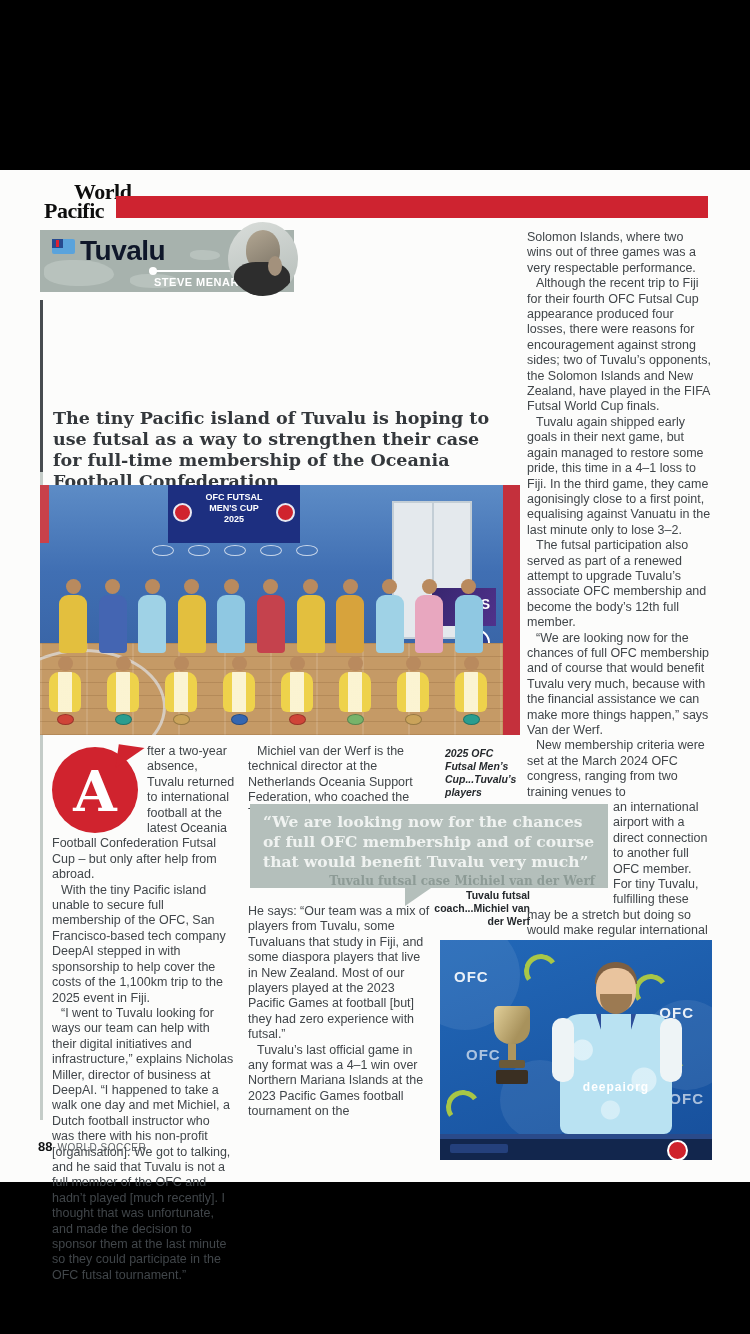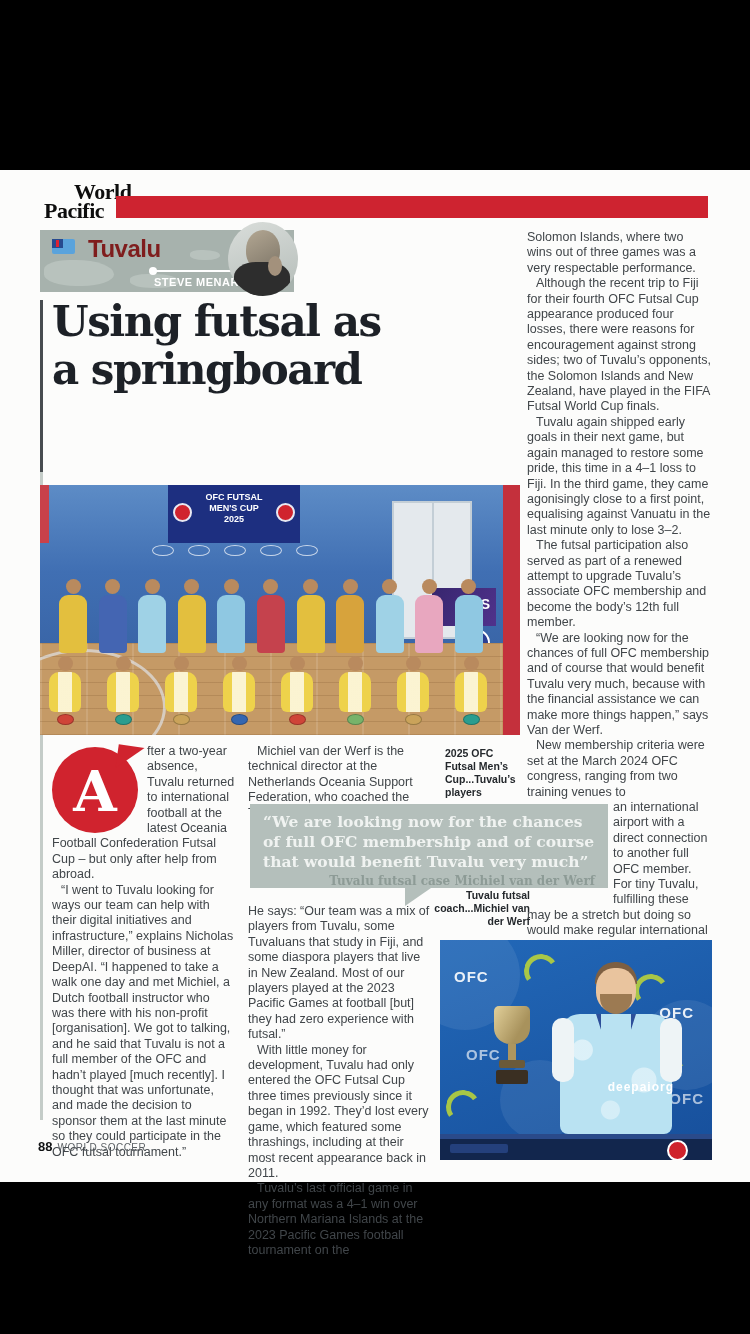--- a/index.html
+++ b/index.html
@@ -16,21 +16,21 @@
 
   
   .banner { position:absolute; left:40px; top:60px; width:254px; height:62px; background:#a7b2ad; }
   .banner .map1,.banner .map2,.banner .map3 { position:absolute; background:#b8c2bd; border-radius:40% 60% 50% 50%; }
   .banner .map1 { left:4px; top:30px; width:70px; height:26px; }
   .banner .map2 { left:90px; top:44px; width:50px; height:14px; }
   .banner .map3 { left:150px; top:20px; width:30px; height:10px; }
   .flag { position:absolute; left:12px; top:9px; width:23px; height:15px; background:#5aa3dc; border-radius:2px; }
   .flag .uj { position:absolute; left:0; top:0; width:11px; height:9px; background:#274a8f; }
   .flag .uj:after { content:""; position:absolute; left:4px; top:1px; width:3px; height:7px; background:#d23; }
-  .banner-title { position:absolute; left:48px; top:5px; color:#7f1d1d; font-weight:bold; font-size:24px; letter-spacing:-0.5px; }
+  .banner-title { position:absolute; left:40px; top:5px; color:#0f172a; font-weight:bold; font-size:28px; letter-spacing:-0.5px; }
   .byline-rule { position:absolute; left:114px; top:40px; width:96px; height:2px; background:#fff; }
   .byline-rule:before { content:""; position:absolute; left:-5px; top:-3px; width:8px; height:8px; background:#fff; border-radius:50%; }
   .byline { position:absolute; left:114px; top:46px; color:#fff; font-weight:bold; font-size:11px; letter-spacing:0.5px; }
   .portrait { position:absolute; right:-4px; top:-8px; width:70px; height:74px; border-radius:50%;
               background:linear-gradient(160deg,#d9ddda,#b4bcb8); overflow:hidden; }
   .portrait .p-head { position:absolute; left:18px; top:8px; width:34px; height:40px; border-radius:50% 50% 45% 45%;
                       background:linear-gradient(150deg,#b3a793,#7e7668); }
   .portrait .p-body { position:absolute; left:6px; top:40px; width:56px; height:36px; border-radius:40% 40% 0 0; background:#2d2d2d; }
   .portrait .p-hand { position:absolute; left:40px; top:34px; width:14px; height:20px; border-radius:50%; background:#a3917c; }
 
@@ -86,21 +86,21 @@
   .col3 { left:527px; top:60px; width:184px; }
   .dropcap { float:left; width:86px; height:86px; margin:3px 9px 3px 0; position:relative;
              background:#d0232e; border-radius:50%; color:#fff; font-family:"DejaVu Serif", serif;
              font-weight:bold; font-size:56px; text-align:center; line-height:88px; }
   .dc-tail { position:absolute; top:-1px; right:-5px; width:0; height:0;
              border-left:26px solid #d0232e; border-bottom:24px solid transparent; transform:rotate(8deg); }
   .wrap-spacer { float:left; width:86px; height:94px; }
 
   
   .caption { position:absolute; font-weight:bold; font-size:10.5px; line-height:13px; color:#24282c; }
-  .cap-team { left:445px; top:577px; width:80px; }
+  .cap-team { left:445px; top:577px; width:80px;font-style:italic; }
   .cap-coach { left:428px; top:719px; width:102px; text-align:right; }
   .quote-box { position:absolute; left:250px; top:634px; width:358px; height:84px; background:#b4bfbb;
                box-sizing:border-box; padding:8px 13px 0 13px; }
   .quote-text { font-family:"DejaVu Serif", serif; font-weight:bold; color:#f0f3f1; font-size:15.5px; line-height:20px; }
   .quote-attr { font-family:"DejaVu Serif", serif; font-weight:bold; color:#8d9b96; font-size:12px; text-align:right; margin-top:2px; }
   .quote-tail { position:absolute; left:155px; top:717px; width:0; height:0;
                 border-top:18px solid #b4bfbb; border-right:26px solid transparent; }
   .quote-box .quote-tail { left:155px; top:84px; }
 
   
@@ -124,21 +124,21 @@
                       background:#b9e2f2;
                       background-image:radial-gradient(circle at 20% 30%, rgba(255,255,255,.5) 0 10px, transparent 11px),
                                        radial-gradient(circle at 75% 55%, rgba(255,255,255,.45) 0 12px, transparent 13px),
                                        radial-gradient(circle at 45% 80%, rgba(255,255,255,.4) 0 9px, transparent 10px); }
   .coach-fig .sleeveL,.coach-fig .sleeveR { position:absolute; top:56px; width:22px; height:64px; background:#eef4f6; border-radius:10px; }
   .coach-fig .sleeveL { left:-6px; } .coach-fig .sleeveR { right:-8px; }
   .coach-fig .lanyard { position:absolute; left:38px; top:52px; width:40px; height:46px;
                         border-left:5px solid #2d4f9a; border-right:5px solid #2d4f9a;
                         border-bottom:14px solid transparent; box-sizing:border-box;
                         clip-path:polygon(0 0,14% 0,50% 100%,50% 100%,86% 0,100% 0,58% 115%,42% 115%); }
-  .coach-fig .shirt-text { position:absolute; left:0; top:118px; width:116px; text-align:right;
+  .coach-fig .shirt-text { position:absolute; left:0; top:118px; width:116px; text-align:center;
                            color:#fff; font-weight:bold; font-size:12px; letter-spacing:1px; }
   .cp-desk { position:absolute; left:0; right:0; bottom:0; height:26px; background:#12264d; }
   .cp-desk .strip { position:absolute; left:0; right:0; top:0; height:5px; background:#2a4a8a; }
   .cp-desk .plate { position:absolute; left:10px; top:10px; width:58px; height:9px; background:#24407c; border-radius:2px; }
   .cp-desk .logo { position:absolute; right:24px; top:6px; width:17px; height:17px; border-radius:50%; background:#cf232c; border:2px solid #fff; }
 
   
   .footer { position:absolute; left:38px; top:969px; font-size:10px; color:#5a5f63; letter-spacing:0.5px; }
   .footer b { color:#101214; font-size:13px; letter-spacing:0; margin-right:5px; }
 </style>
@@ -166,24 +166,21 @@
       <div class="byline">STEVE MENARY</div>
       <div class="portrait">
         <div class="p-head"></div>
         <div class="p-body"></div>
         <div class="p-hand"></div>
       </div>
     </div>
 
     <div class="left-rule"></div>
 
-    <div class="headline">
-      <span>Using futsal as</span><br>
-      <span>a springboard</span>
-    </div>
+    <div class="standfirst">The tiny Pacific island of Tuvalu is hoping to use futsal as a way to strengthen their case for full-time membership of the Oceania Football Confederation</div>
 
     <div class="team-photo">
       <div class="tp-wall"></div>
       <div class="tp-redleft"></div>
       <div class="tp-door"></div>
       <div class="tp-board">
         <div class="crest cl"></div>
         <div class="crest cr"></div>
         <div>OFC FUTSAL</div>
         <div>MEN'S CUP</div>
@@ -289,40 +286,40 @@
             <div class="sole" style="background:#2a9d8f"></div>
           </div>
         </div>
       <div class="tp-redright"></div>
     </div>
 
     <div class="col col1">
       <p>
         <span class="dropcap"><span>A</span><span class="dc-tail"></span></span><span>fter a two-year absence, Tuvalu returned to international football at the latest Oceania Football Confederation Futsal Cup – but only after help from abroad.</span>
       </p>
+      <p class="ind">With the tiny Pacific island unable to secure full membership of the OFC, San Francisco-based tech company DeepAI stepped in with sponsorship to help cover the costs of the 1,100km trip to the 2025 event in Fiji.</p>
       <p class="ind">“I went to Tuvalu looking for ways our team can help with their digital initiatives and infrastructure,” explains Nicholas Miller, director of business at DeepAI. “I happened to take a walk one day and met Michiel, a Dutch football instructor who was there with his non-profit [organisation]. We got to talking, and he said that Tuvalu is not a full member of the OFC and hadn’t played [much recently]. I thought that was unfortunate, and made the decision to sponsor them at the last minute so they could participate in the OFC futsal tournament.”</p>
     </div>
 
     <div class="col col2a">
       <p class="ind">Michiel van der Werf is the technical director at the Netherlands Oceania Support Federation, who coached the Tuvalu side in Fiji.</p>
     </div>
 
     <div class="caption cap-team">2025 OFC Futsal Men’s Cup...Tuvalu’s players</div>
 
     <div class="quote-box">
       <div class="quote-text">“We are looking now for the chances of full OFC membership and of course that would benefit Tuvalu very much”</div>
       <div class="quote-attr">Tuvalu futsal case Michiel van der Werf</div>
       <div class="quote-tail"></div>
     </div>
 
     <div class="caption cap-coach">Tuvalu futsal coach...Michiel van der Werf</div>
 
     <div class="col col2b">
       <p>He says: “Our team was a mix of players from Tuvalu, some Tuvaluans that study in Fiji, and some diaspora players that live in New Zealand. Most of our players played at the 2023 Pacific Games at football [but] they had zero experience with futsal.”</p>
-      <p class="ind">With little money for development, Tuvalu had only entered the OFC Futsal Cup three times previously since it began in 1992. They’d lost every game, which featured some thrashings, including at their most recent appearance back in 2011.</p>
       <p class="ind">Tuvalu’s last official game in any format was a 4–1 win over Northern Mariana Islands at the 2023 Pacific Games football tournament on the</p>
     </div>
 
     <div class="col col3">
       <p>Solomon Islands, where two wins out of three games was a very respectable performance.</p>
       <p class="ind">Although the recent trip to Fiji for their fourth OFC Futsal Cup appearance produced four losses, there were reasons for encouragement against strong sides; two of Tuvalu’s opponents, the Solomon Islands and New Zealand, have played in the FIFA Futsal World Cup finals.</p>
       <p class="ind">Tuvalu again shipped early goals in their next game, but again managed to restore some pride, this time in a 4–1 loss to Fiji. In the third game, they came agonisingly close to a first point, equalising against Vanuatu in the last minute only to lose 3–2.</p>
       <p class="ind">The futsal participation also served as part of a renewed attempt to upgrade Tuvalu’s associate OFC membership and become the body’s 12th full member.</p>
       <p class="ind">“We are looking now for the chances of full OFC membership and of course that would benefit Tuvalu very much, because with the financial assistance we can make more things happen,” says Van der Werf.</p>
       <p class="ind">New membership criteria were set at the March 2024 OFC congress, ranging from two training venues to</p>

